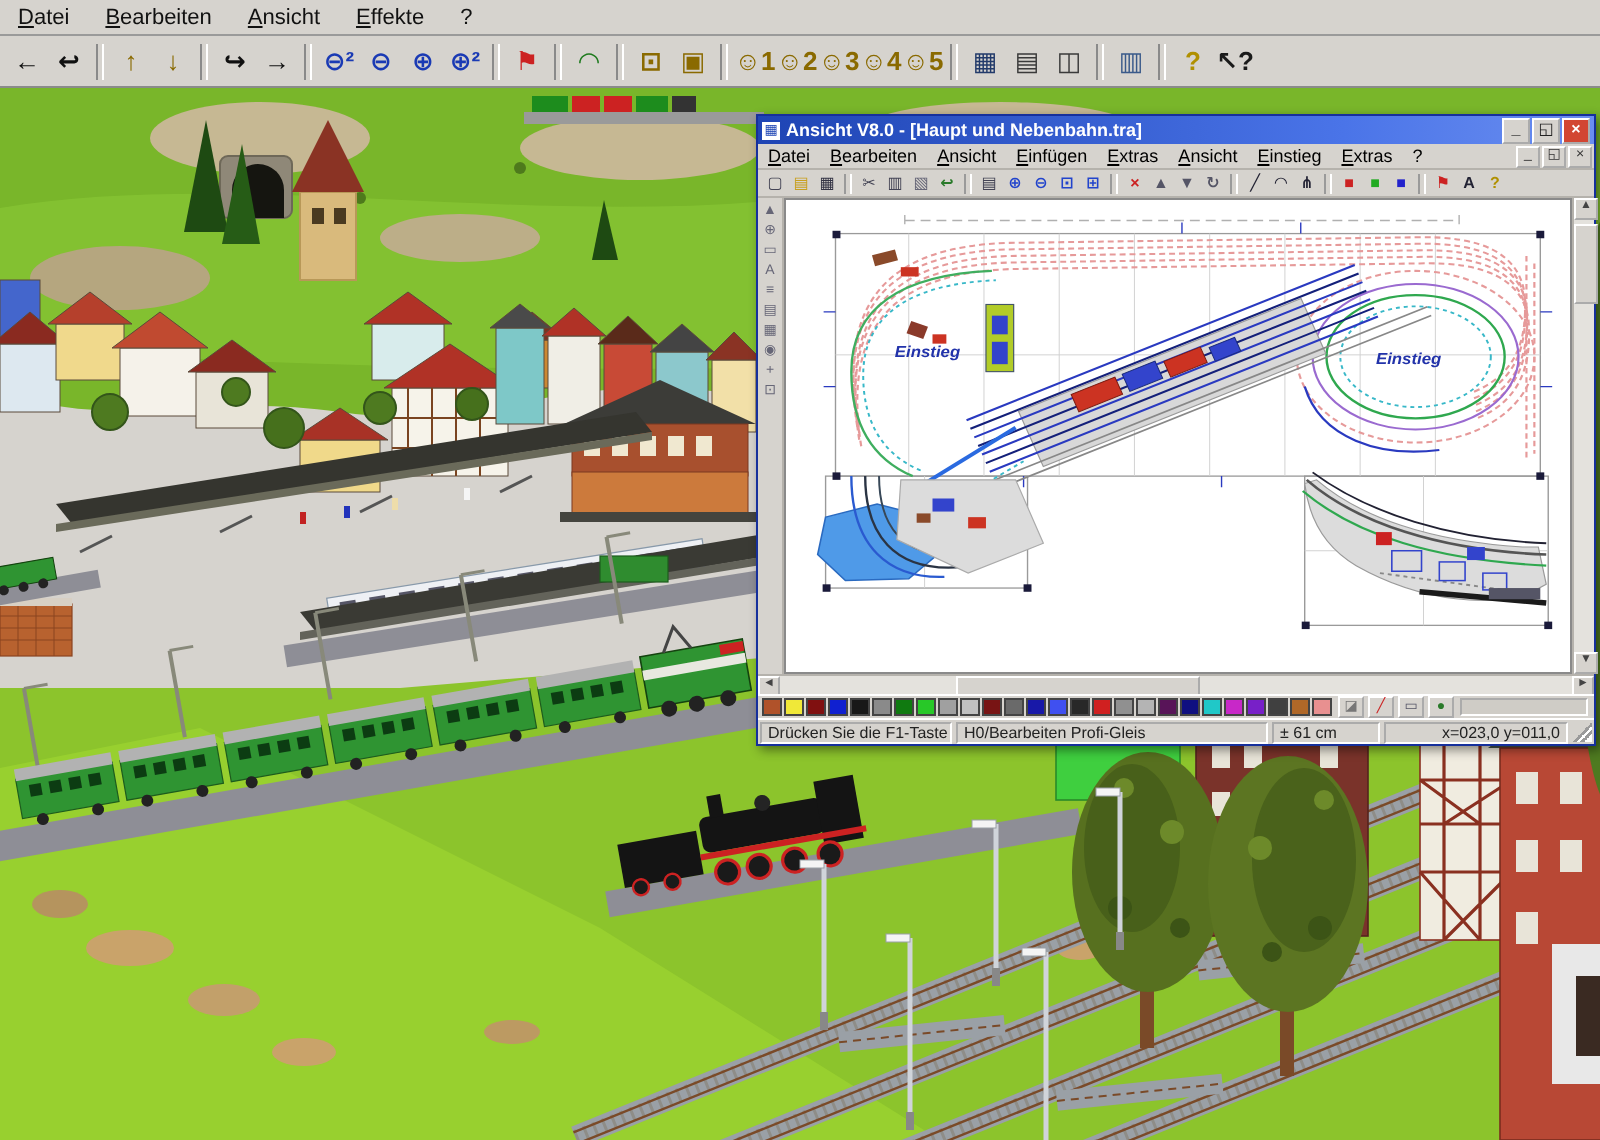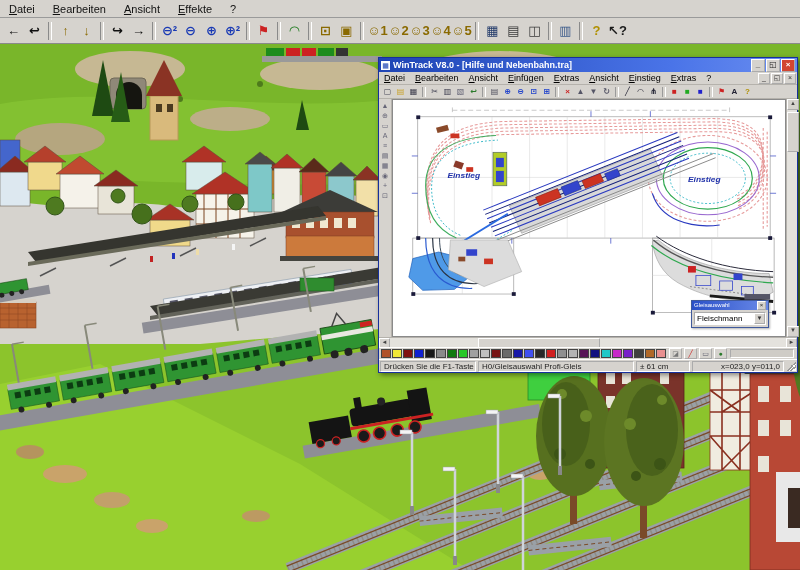--- a/index.html
+++ b/index.html
@@ -489,21 +489,21 @@
             <rect x="521" y="532" width="4" height="9"></rect>
         <rect x="558" y="422" width="4" height="9"></rect>
       </g>
     </g>
   </svg>
   </div>
 
   <div id="wt">
     <div class="wt-title">
       <span class="app-ico">▦</span>
-      <span>WinTrack  V8.0 - [Hilfe und Nebenbahn.tra]</span>
+      <span>Ansicht  V8.0 - [Haupt und Nebenbahn.tra]</span>
       <span class="spacer"></span>
       <span class="wbtn">_</span>
       <span class="wbtn">◱</span>
       <span class="wbtn close">×</span>
     </div>
     <div class="wt-menu">
       <span style="display:flex">
           <span class="menu-item">Datei</span>
           <span class="menu-item">Bearbeiten</span>
           <span class="menu-item">Ansicht</span>
@@ -669,34 +669,20 @@
             <rect x="18.5" y="206" width="4" height="4"></rect>
               <rect x="120" y="206" width="4" height="4"></rect>
             <rect x="260.5" y="226" width="4" height="4"></rect>
               <rect x="383" y="226" width="4" height="4"></rect>
           </g>
 
           <text x="55" y="84" font-size="8.5" font-style="italic" font-weight="bold" fill="#2233aa" font-family="Liberation Sans, DejaVu Sans, sans-serif">Einstieg</text>
           <text x="298" y="88" font-size="8.5" font-style="italic" font-weight="bold" fill="#2233aa" font-family="Liberation Sans, DejaVu Sans, sans-serif">Einstieg</text>
         </svg>
 
-        <div id="trackpanel">
-          <div class="tp-title">
-            <span>Gleisauswahl</span>
-            <span class="spacer"></span>
-            <span class="tp-x">×</span>
-          </div>
-          <div class="tp-body">
-            <div class="tp-select">
-              <span>Fleischmann</span>
-              <span class="spacer"></span>
-              <span class="tp-arrow">▼</span>
-            </div>
-          </div>
-        </div>
       </div>
       <div class="wt-vscroll">
         <div class="sb-btn">▲</div>
         <div class="vthumb"></div>
         <div style="flex:1"></div>
         <div class="sb-btn">▼</div>
       </div>
     </div>
     <div class="wt-hscroll">
       <div class="sb-btn">◄</div>
@@ -736,19 +722,19 @@
       <span style="display:flex">
           <span class="pal-tool" style="color: rgb(119, 119, 119);">◪</span>
           <span class="pal-tool" style="color: rgb(204, 34, 34);">╱</span>
           <span class="pal-tool" style="color: rgb(85, 85, 102);">▭</span>
           <span class="pal-tool" style="color: rgb(42, 122, 42);">●</span>
         </span>
       <span class="pal-rest"></span>
     </div>
     <div class="wt-status">
       <span class="st-box st-help">Drücken Sie die F1-Taste für Hilfe</span>
-      <span class="st-box st-sys">H0/Gleisauswahl Profi-Gleis</span>
+      <span class="st-box st-sys">H0/Bearbeiten Profi-Gleis</span>
       <span class="st-box st-scale">± 61 cm</span>
       <span class="st-box st-coord">x=023,0  y=011,0</span>
       <span class="grip"></span>
     </div>
   </div>
 </div>
 
 </body></html>

